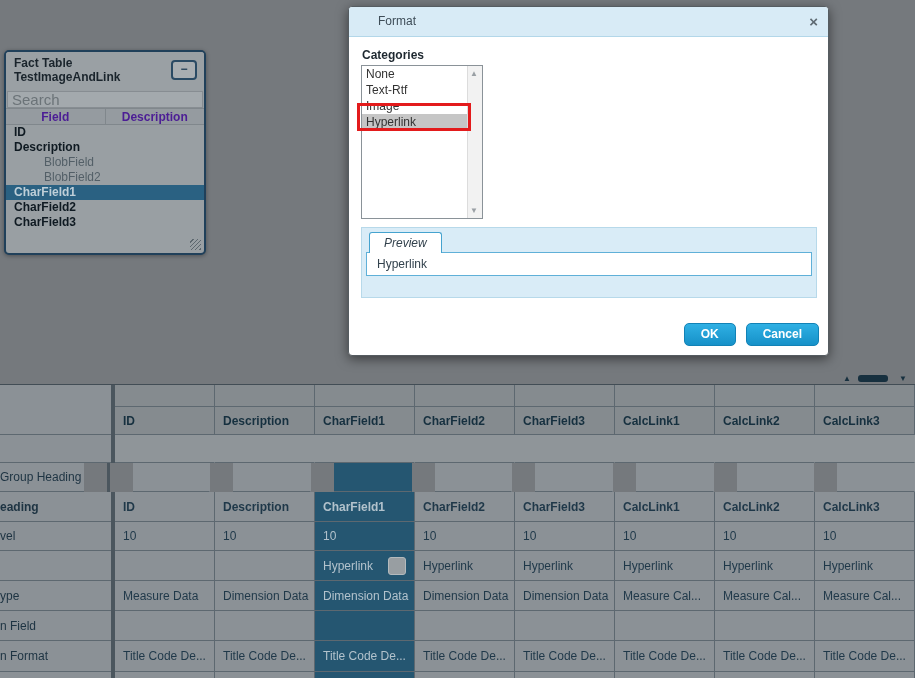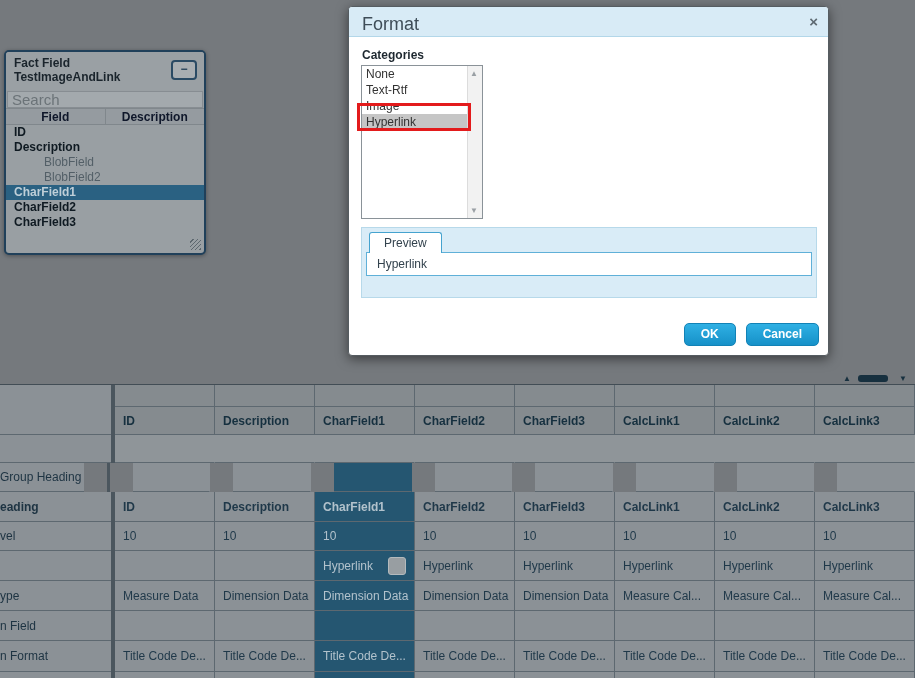--- a/index.html
+++ b/index.html
@@ -25,21 +25,21 @@
     color:#1e3c55; font-weight:bold; text-align:center; line-height:15px; cursor:pointer;
   }
   .ft-search {
     display:block; width:196px; height:17px; margin:1px 1px 0 1px;
     background:#a3a9ad; border:1px solid #878d92; color:#3d464c;
     font-family:"Liberation Sans", sans-serif; font-size:15px; padding:0 4px; outline:none;
   }
   .ft-search::placeholder { color:#6b7378; opacity:1; }
   .ft-cols { display:flex; height:17px; background:#959ba0;
     border-top:1px solid #80878c; border-bottom:1px solid #80878c; }
-  .ft-col { flex:1; text-align:center; color:#0f172a; font-weight:bold; line-height:16px; }
+  .ft-col { flex:1; text-align:center; color:#4c1d95; font-weight:bold; line-height:16px; }
   .ft-col:first-child { border-right:1px solid #80878c; }
   .ft-list { position:relative; }
   .ft-row { height:15px; line-height:15px; padding-left:8px; color:#0f1a22;
     font-weight:bold; cursor:default; white-space:nowrap; }
   .ft-row.muted { color:#535f67; font-weight:normal;padding-left:38px; }
   .ft-row.selected { background:#2a6182; color:#bfcfd8; }
   .ft-grip { position:absolute; right:3px; bottom:3px; width:11px; height:11px;
     background:repeating-linear-gradient(135deg, transparent 0 2px, #5d686f 2px 3px); }
 
   
@@ -67,54 +67,54 @@
   .g-cell.sel { background:#255671; color:#b2c2cc; border-right-color:#5d6870; }
   .hl-btn { width:18px; height:18px; margin-left:auto; margin-right:8px;
     background:#989ea2; border:1px solid #b4babd; border-radius:3px; cursor:pointer; flex:0 0 auto; }
 
   
   .dialog { position:absolute; left:348px; top:6px; width:481px; height:350px;
     background:#ffffff; border:1px solid #555c61; border-radius:4px;
     box-shadow:0 3px 12px rgba(0,0,0,.5); }
   .dlg-title { position:relative; height:30px; background:#d8ebf6;
     border-bottom:1px solid #b3d7e9; border-radius:3px 3px 0 0; }
-  .dlg-title-text { position:absolute; left:13px; top:7px; font-size:18px; color:#3e4d58; }
+  .dlg-title-text { position:absolute; left:29px; top:7px; font-size:12px; color:#3e4d58; }
   .dlg-close { position:absolute; right:10px; top:6px; font-size:15px; color:#5f6b73;
     cursor:pointer; font-weight:bold; }
   .dlg-cat-label { position:absolute; left:13px; top:41px; font-weight:bold; color:#1e2830; }
   .listbox { position:absolute; left:12px; top:58px; width:122px; height:154px;
     background:#fff; border:1px solid #8a9298; }
   .lb-item { height:16px; line-height:16px; padding-left:4px; color:#333;
     cursor:pointer; white-space:nowrap; width:105px; }
   .lb-item.selected { background:#c6c6c6; }
   .lb-scroll { position:absolute; right:0; top:0; width:15px; height:100%;
     background:#f2f2f2; border-left:1px solid #dcdcdc; }
   .lb-scroll .up, .lb-scroll .down { position:absolute; left:2px; font-size:8px; color:#9aa0a5; cursor:pointer; }
   .lb-scroll .up { top:3px; } .lb-scroll .down { bottom:3px; }
   .annotation { position:absolute; left:8px; top:96px; width:114px; height:28px;
     border:3px solid #e31b1c; z-index:5; pointer-events:none; }
   .preview-panel { position:absolute; left:12px; top:220px; width:456px; height:71px;
     background:#d9ecf7; border:1px solid #b7d9ea; }
   .preview-tab { position:absolute; left:7px; top:4px; height:21px; padding:0 14px;
     background:#fff; border:1px solid #45a3cf; border-bottom:none;
-    border-radius:3px 3px 0 0; line-height:20px; color:#33424d; cursor:pointer; z-index:2; }
+    border-radius:3px 3px 0 0; line-height:20px; color:#33424d; cursor:pointer; z-index:2;font-style:italic; }
   .preview-field { position:absolute; left:4px; top:24px; width:446px; height:24px;
     background:#fff; border:1px solid #5fb0d8; line-height:22px; padding-left:10px;
     color:#33424d; cursor:text; }
   .dlg-buttons { position:absolute; right:9px; top:316px; display:flex; gap:10px; }
   .btn { height:23px; padding:0 16px; background:linear-gradient(#2fb0e4,#1691c8);
     border:1px solid #1282b6; border-radius:5px; color:#fff; font-weight:bold;
     font-size:12px; line-height:21px; cursor:pointer; text-align:center; }
 </style>
 </head>
 <body>
 
 <div class="ft-panel">
   <div class="ft-header">
-    <div class="ft-title">Fact Field</div>
+    <div class="ft-title">Fact Table</div>
     <div class="ft-title">TestImageAndLink</div>
     <div class="ft-min">−</div>
   </div>
   <input class="ft-search" placeholder="Search" style="">
   <div class="ft-cols">
     <div class="ft-col">Field</div>
     <div class="ft-col">Description</div>
   </div>
   <div class="ft-list">
       <div class="ft-row">ID</div>

